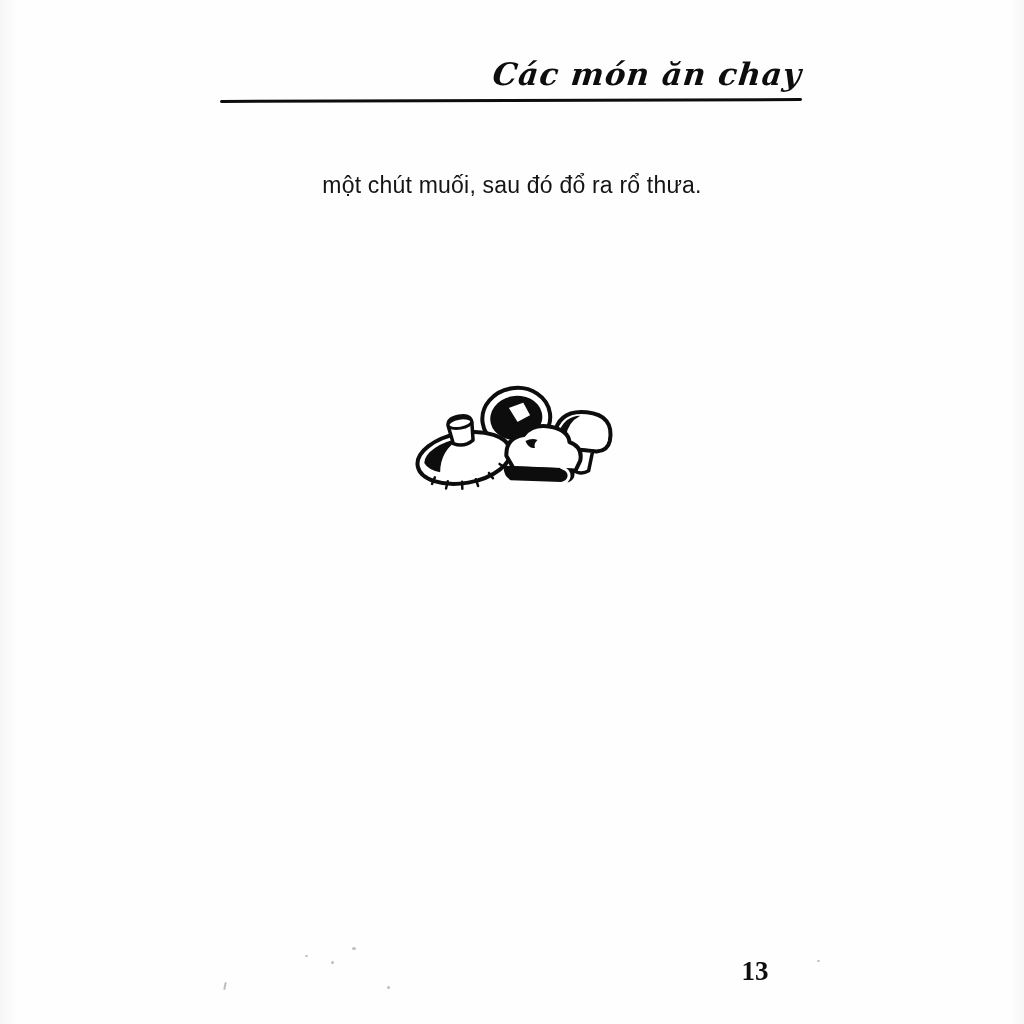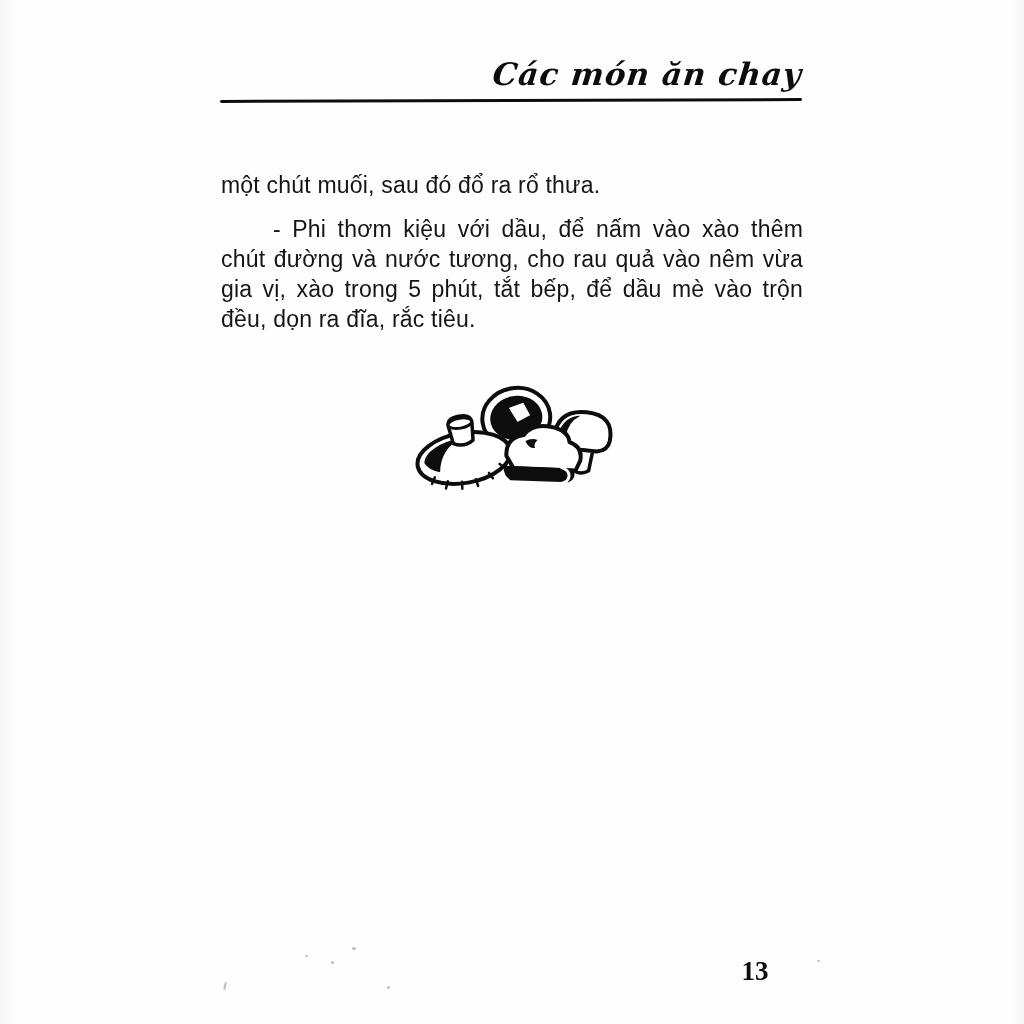--- a/index.html
+++ b/index.html
@@ -58,22 +58,22 @@
     font-size: 23px;
     line-height: 30px;
     letter-spacing: 0.2px;
     color: #151515;
   }
   .body-text p {
     margin: 0;
     text-align: justify;
   }
   .body-text p.para-1 {
-    margin-bottom: 14px;
-    text-align: left;
+    margin-bottom: 7px;
+    text-align: center;
   }
   .body-text p.para-2 {
     text-indent: 52px;
   }
   .illustration {
     position: absolute;
     top: 380px;
     left: 412px;
     width: 210px;
     height: 126px;
@@ -100,21 +100,20 @@
 <body>
 
 <div id="page">
 
   <div class="running-head">Các món ăn chay</div>
 
   <div class="head-rule"></div>
 
   <div class="body-text">
     <p class="para-1">một chút muối, sau đó đổ ra rổ thưa.</p>
-    <p class="para-2">- Phi thơm kiệu với dầu, để nấm vào xào thêm chút đường và nước tương, cho rau quả vào nêm vừa gia vị, xào trong 5 phút, tắt bếp, để dầu mè vào trộn đều, dọn ra đĩa, rắc tiêu.</p>
   </div>
 
   <div class="illustration">
     <svg viewBox="0 0 210 126" width="210" height="126" fill="none" stroke="#0d0d0d" stroke-linecap="round" stroke-linejoin="round">
 
       <g transform="rotate(-8 104 36)">
         <ellipse cx="104" cy="38" rx="34" ry="30" fill="#ffffff" stroke-width="4"></ellipse>
         <path d="M78 40 a26 22 0 1 1 52 -4 a26 22 0 0 1 -52 4 Z
                  M96 26 l18 -4 l6 16 l-16 6 Z" fill="#0d0d0d" stroke="none" fill-rule="evenodd"></path>
         <path d="M96 26 l18 -4 l6 16 l-16 6 Z" fill="#ffffff" stroke="#0d0d0d" stroke-width="3"></path>

